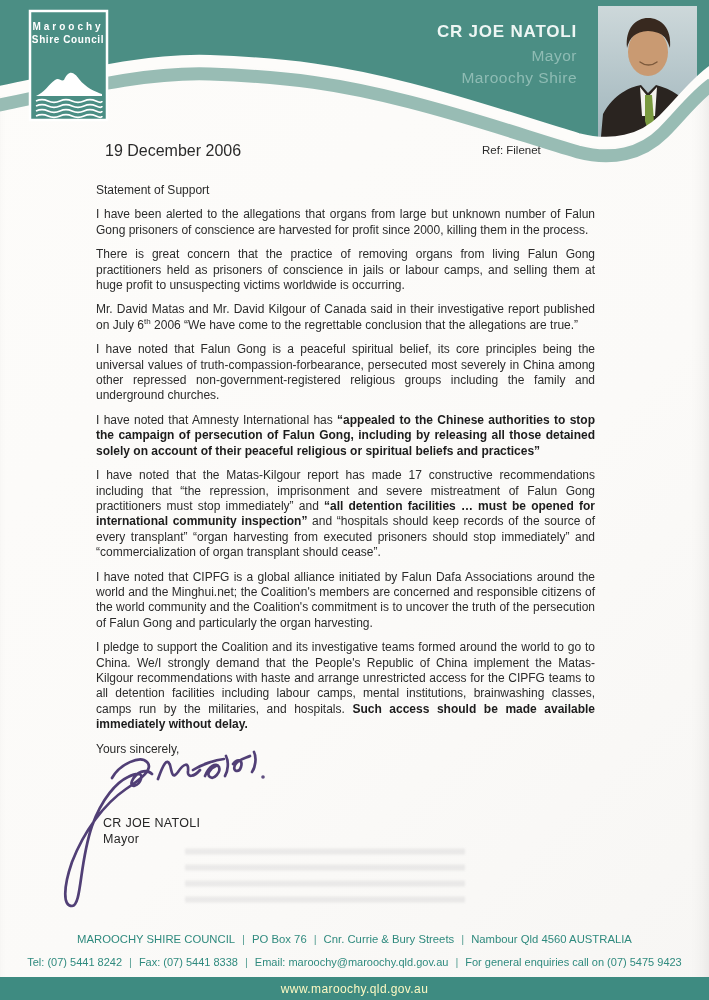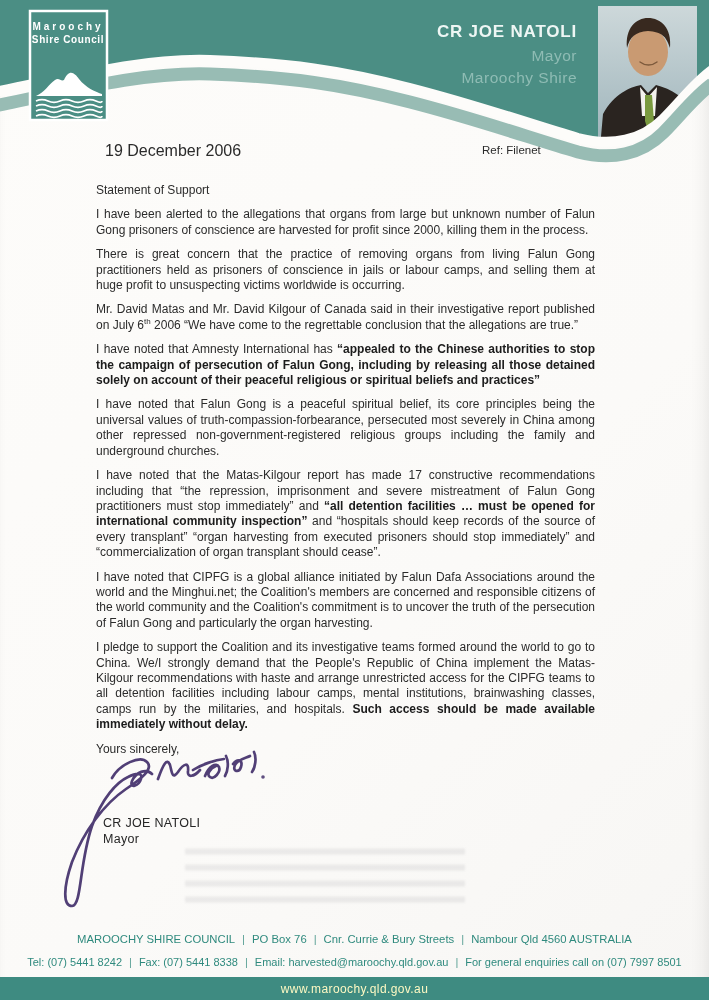--- a/index.html
+++ b/index.html
@@ -96,22 +96,22 @@
   </svg>
 
   <div class="dateline">19 December 2006</div>
   <div class="refline">Ref: Filenet</div>
 
   <div class="body-copy">
     <p class="subject">Statement of Support</p>
     <p><span>I have been alerted to the allegations that organs from large but unknown number of Falun Gong prisoners of conscience are harvested for profit since 2000, killing them in the process.</span></p>
     <p><span>There is great concern that the practice of removing organs from living Falun Gong practitioners held as prisoners of conscience in jails or labour camps, and selling them at huge profit to unsuspecting victims worldwide is occurring.</span></p>
     <p><span>Mr. David Matas and Mr. David Kilgour of Canada said in their investigative report published on July 6</span><sup>th</sup><span> 2006 “We have come to the regrettable conclusion that the allegations are true.”</span></p>
+    <p><span>I have noted that Falun Gong is a peaceful spiritual belief, its core principles being the universal values of truth-compassion-forbearance, persecuted most severely in China among other repressed non-government-registered religious groups including the family and underground churches.</span></p>
     <p><span>I have noted that Amnesty International has </span><span class="b">“appealed to the Chinese authorities to stop the campaign of persecution of Falun Gong, including by releasing all those detained solely on account of their peaceful religious or spiritual beliefs and practices”</span></p>
-    <p><span>I have noted that Falun Gong is a peaceful spiritual belief, its core principles being the universal values of truth-compassion-forbearance, persecuted most severely in China among other repressed non-government-registered religious groups including the family and underground churches.</span></p>
     <p><span>I have noted that the Matas-Kilgour report has made 17 constructive recommendations including that “the repression, imprisonment and severe mistreatment of Falun Gong practitioners must stop immediately” and </span><span class="b">“all detention facilities … must be opened for international community inspection”</span><span> and “hospitals should keep records of the source of every transplant” “organ harvesting from executed prisoners should stop immediately” and “commercialization of organ transplant should cease”.</span></p>
     <p><span>I have noted that CIPFG is a global alliance initiated by Falun Dafa Associations around the world and the Minghui.net; the Coalition's members are concerned and responsible citizens of the world community and the Coalition's commitment is to uncover the truth of the persecution of Falun Gong and particularly the organ harvesting.</span></p>
     <p><span>I pledge to support the Coalition and its investigative teams formed around the world to go to China. We/I strongly demand that the People's Republic of China implement the Matas-Kilgour recommendations with haste and arrange unrestricted access for the CIPFG teams to all detention facilities including labour camps, mental institutions, brainwashing classes, camps run by the militaries, and hospitals. </span><span class="b">Such access should be made available immediately without delay.</span></p>
     <p class="closing">Yours sincerely,</p>
   </div>
 
   <svg class="sig-svg" width="245" height="168" viewBox="38 748 245 168">
     <g fill="none" stroke="#43306b" stroke-width="2.7" stroke-linecap="round" stroke-linejoin="round" opacity="0.92">
       <path d="M112,778 C120,764 140,755 147,762 C154,769 141,779 126,789 C104,804 84,831 72,862 C63,888 63,906 72,906 C82,905 79,864 92,826 C102,798 117,782 128,777 C136,773 143,772 141,779 C139,786 129,789 132,781 C136,772 146,768 152,774"></path>
       <path d="M158,779 C163,765 167,757 170,765 C172,772 172,780 178,772 C184,763 189,762 188,771 C187,778 194,777 200,770"></path>
@@ -125,19 +125,19 @@
   </svg>
 
   <div class="signatory">
     <p class="sig-name">CR JOE NATOLI</p>
     <p class="sig-title">Mayor</p>
   </div>
 
   <div class="bleed"></div>
 
   <div class="footer-line footer-line-1"><span>MAROOCHY SHIRE COUNCIL</span><span class="sep">|</span><span>PO Box 76</span><span class="sep">|</span><span>Cnr. Currie &amp; Bury Streets</span><span class="sep">|</span><span>Nambour Qld 4560 AUSTRALIA</span></div>
-  <div class="footer-line footer-line-2"><span>Tel: (07) 5441 8242</span><span class="sep">|</span><span>Fax: (07) 5441 8338</span><span class="sep">|</span><span>Email: harvested@maroochy.qld.gov.au</span><span class="sep">|</span><span>For general enquiries call on (07) 7997 8501</span></div>
+  <div class="footer-line footer-line-2"><span>Tel: (07) 5441 8242</span><span class="sep">|</span><span>Fax: (07) 5441 8338</span><span class="sep">|</span><span>Email: maroochy@maroochy.qld.gov.au</span><span class="sep">|</span><span>For general enquiries call on (07) 5475 9423</span></div>
 
   <div class="bottom-bar">
     <span>www.maroochy.qld.gov.au</span>
   </div>
 
 </div>
 
 </body></html>

